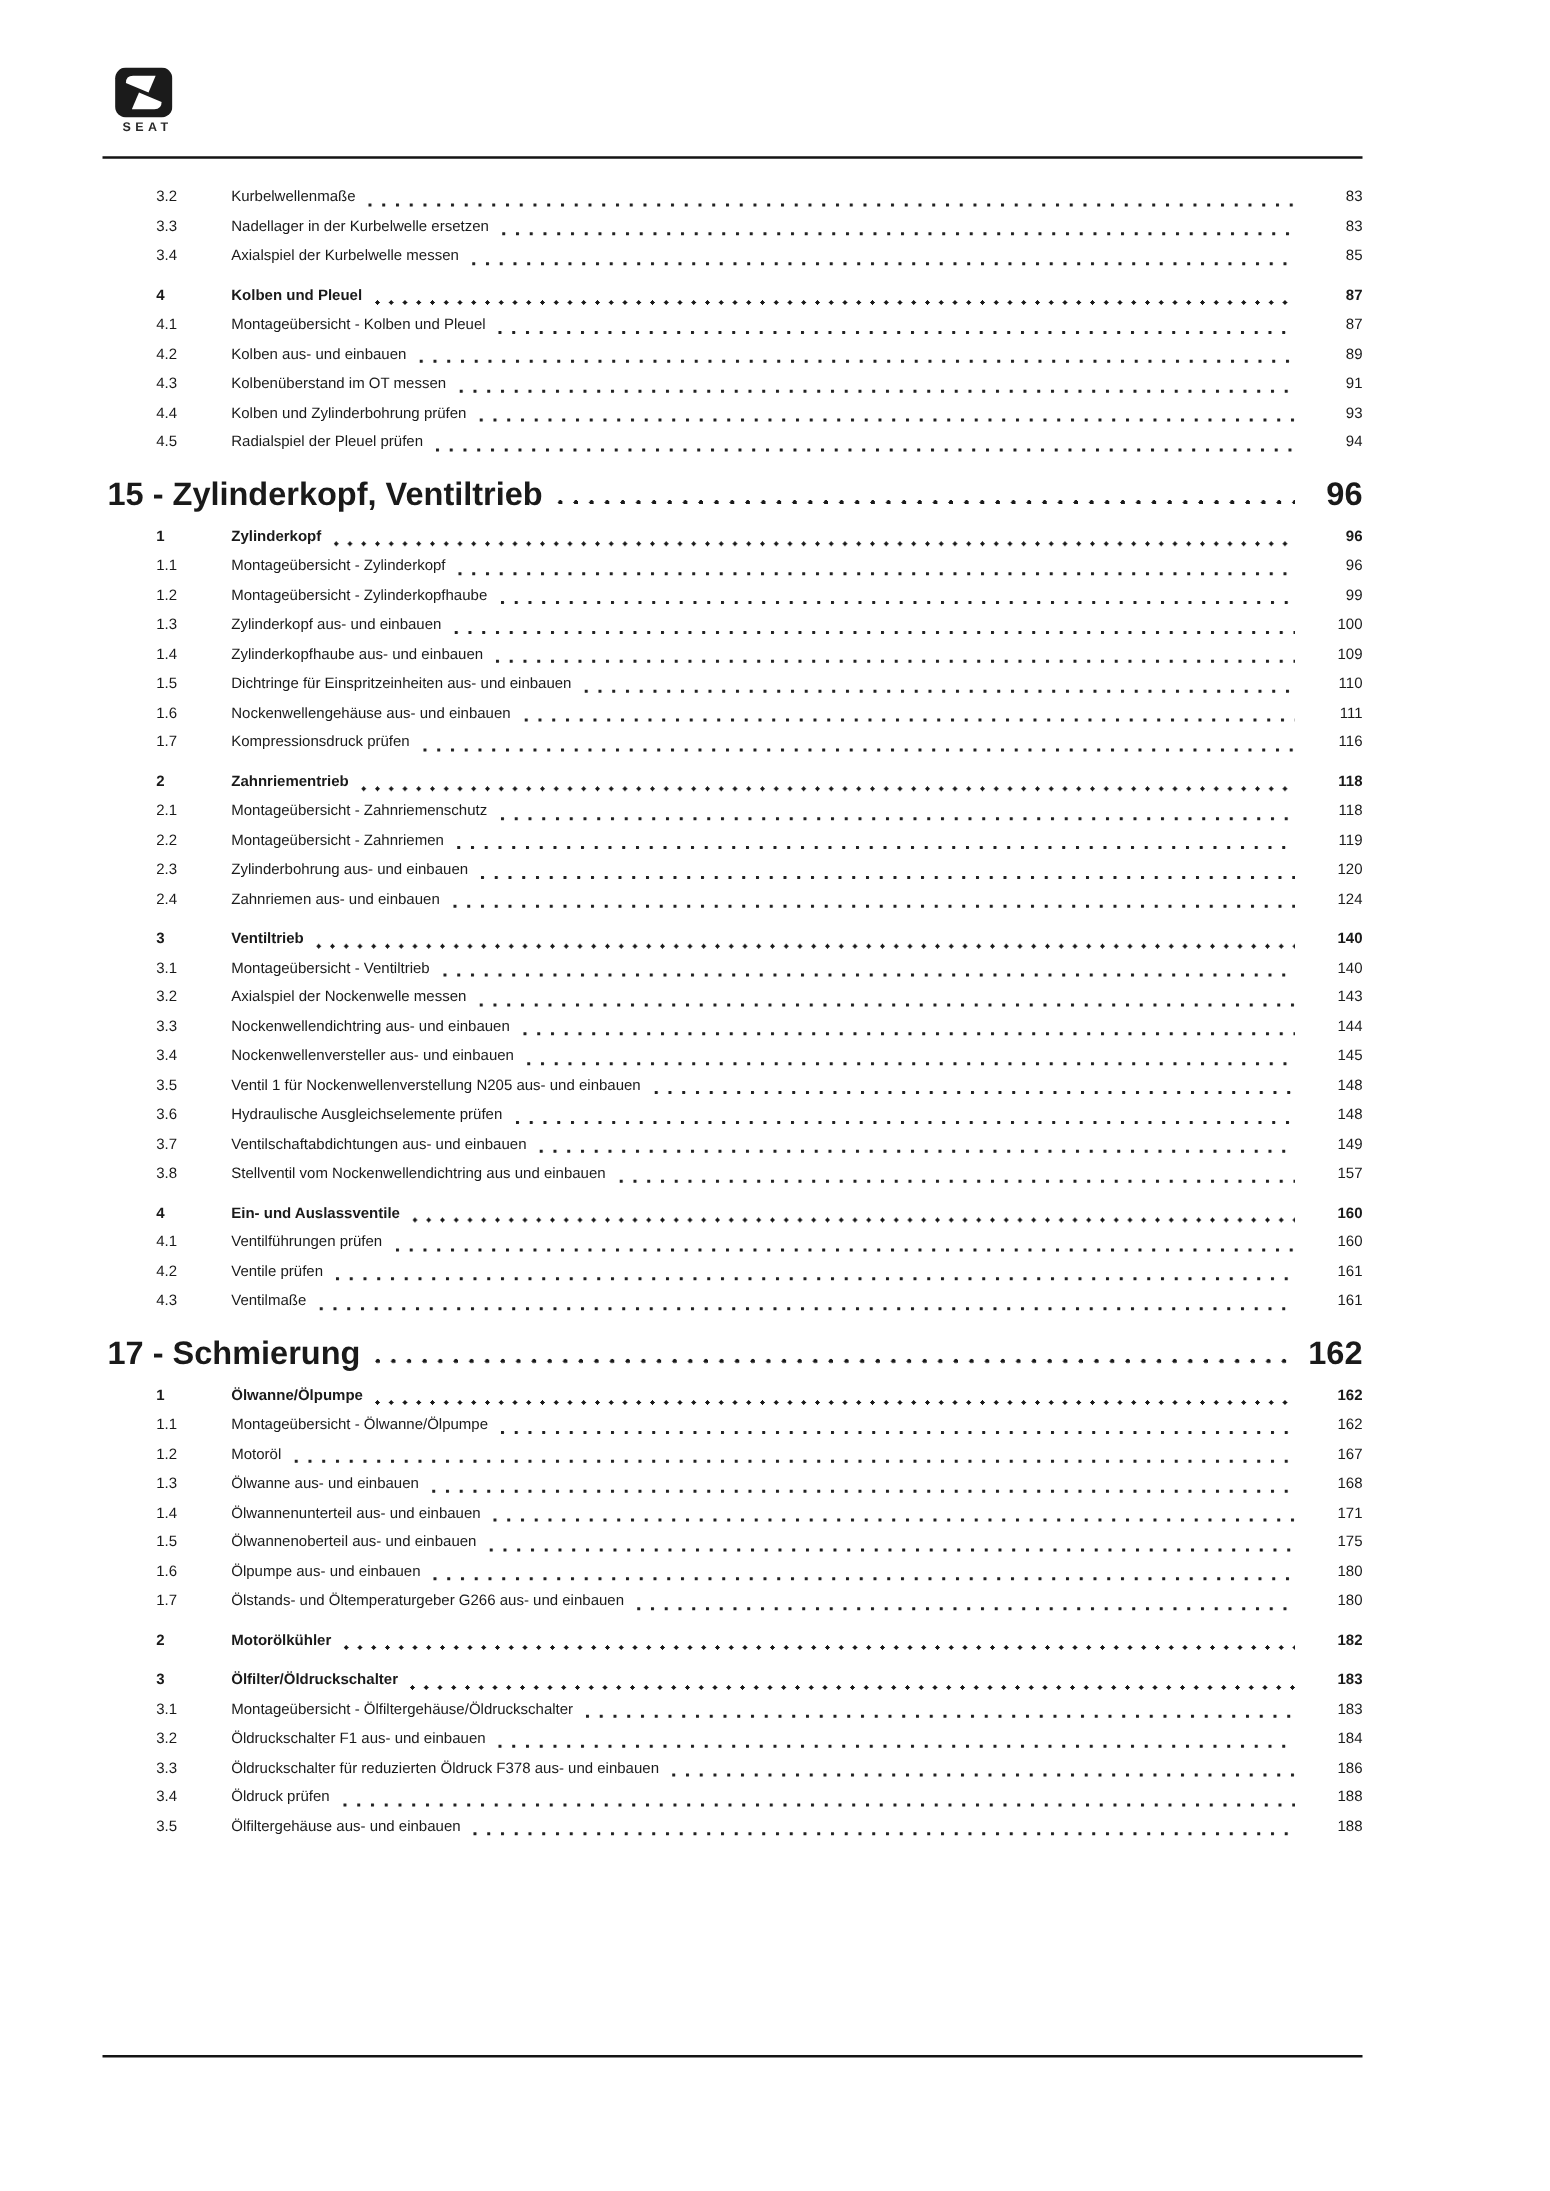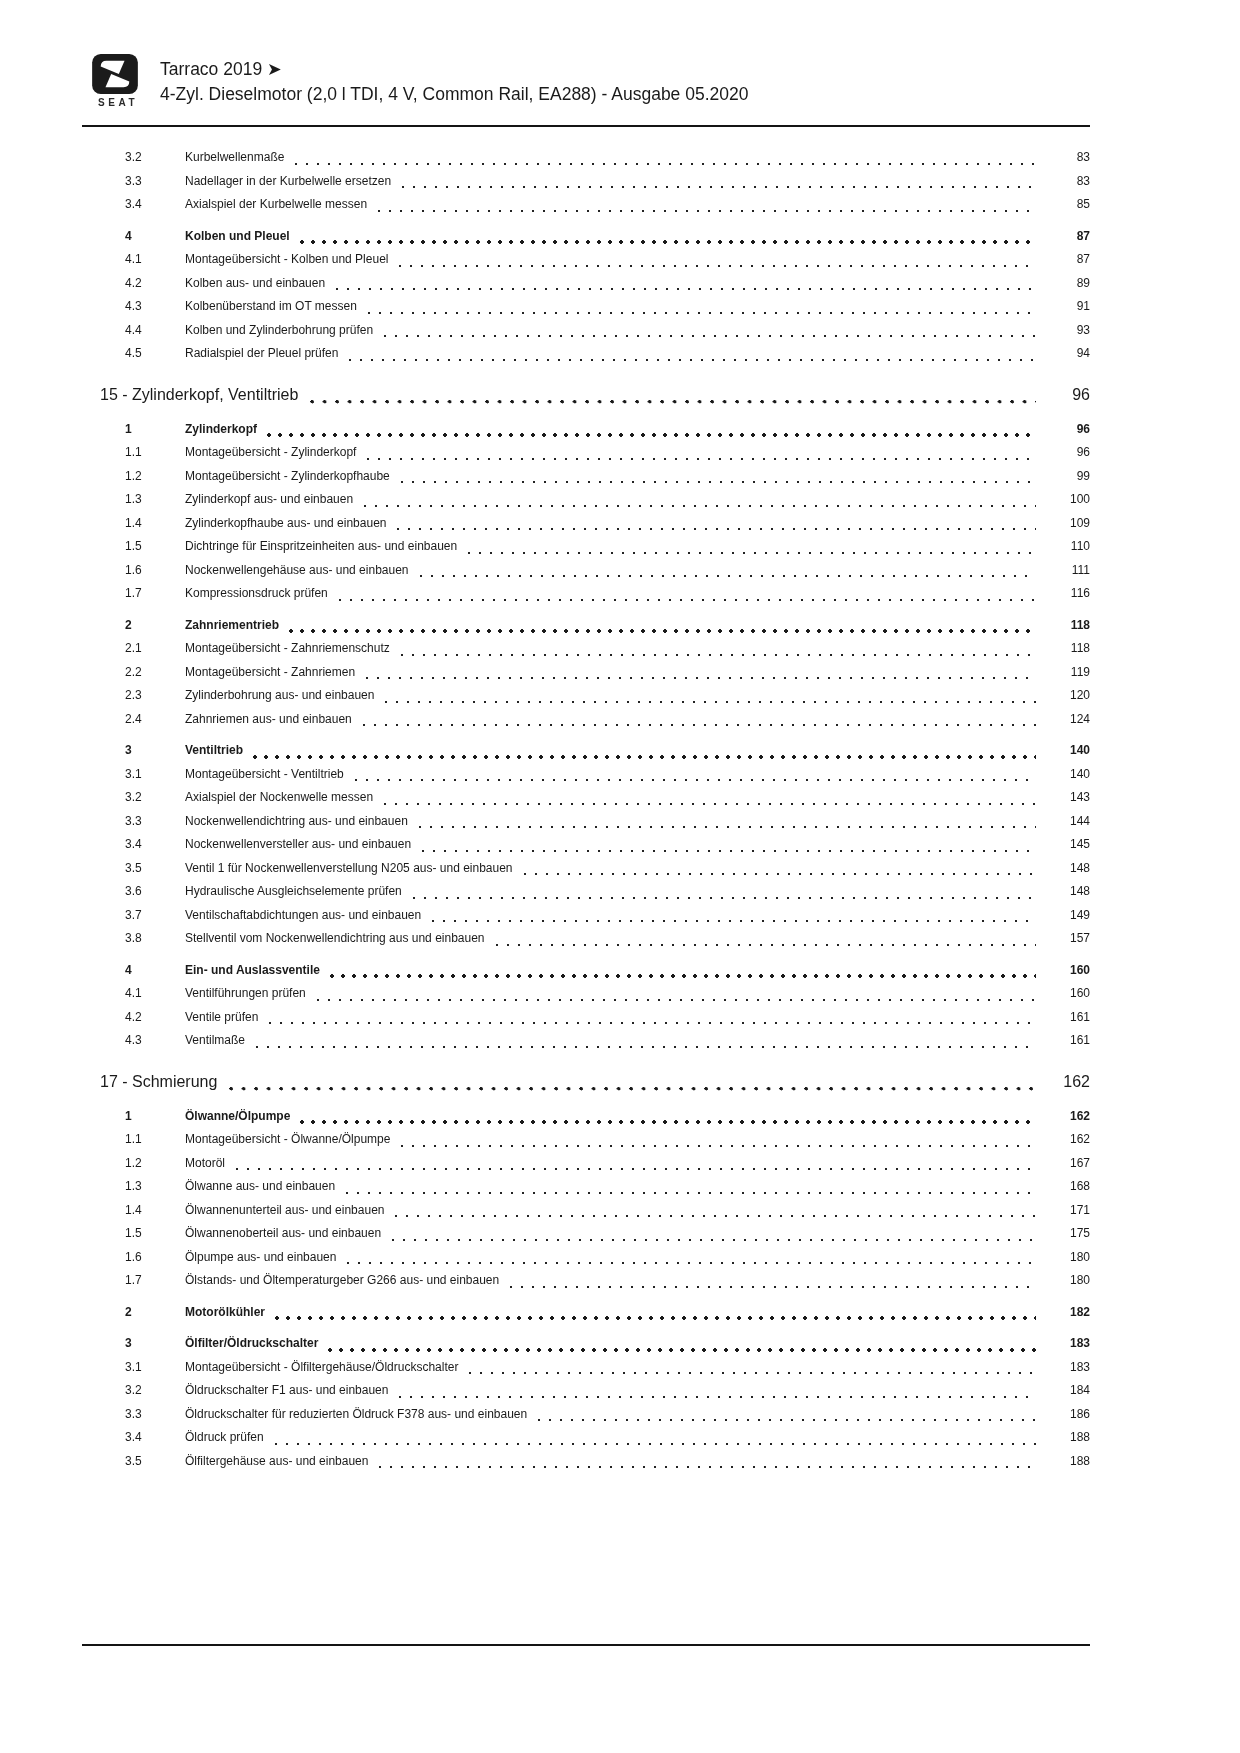--- a/index.html
+++ b/index.html
@@ -31,21 +31,21 @@
     content:"";position:absolute;left:10px;right:8px;bottom:4px;height:4px;
     background-image:radial-gradient(circle at 2px 2px,#222 1.45px,transparent 1.55px);
     background-size:11px 4px;background-repeat:repeat-x;
   }
   .toc-row .page{width:46px;flex:0 0 auto;text-align:right;}
   .toc-row.section{margin-top:8px;}
   .toc-row.section .num,.toc-row.section .title,.toc-row.section .page{font-weight:700;}
   .toc-row.section .leader::after{
     background-image:radial-gradient(circle at 2px 2px,#1a1a1a 1.6px,transparent 1.7px);
   }
-  .toc-row.chapter{height:30px;line-height:30px;margin:14px 0 6px 18px;font-size:16px;font-weight:400;}
+  .toc-row.chapter{height:30px;line-height:30px;margin:14px 0 6px 4px;font-size:26px;font-weight:700;}
   .toc-row.chapter .title{padding-left:0;}
   .toc-row.chapter .leader::after{
     left:12px;bottom:6px;
     background-image:radial-gradient(circle at 2.2px 2px,#1a1a1a 1.8px,transparent 1.9px);
     background-size:12.5px 4.4px;
   }
   
   .footer{position:absolute;left:82px;top:1644px;width:1008px;}
   .footer-rule{width:100%;height:2px;background:#141414;}
   .footer-row{display:flex;align-items:baseline;margin-top:8px;}
@@ -59,24 +59,20 @@
 
   <header class="header">
     <div class="logo">
       <svg width="46" height="40" viewBox="0 0 48 42" aria-hidden="true">
         <rect x="0" y="0" width="48" height="42" rx="9" fill="#1b1b1b"></rect>
         <path fill="#ffffff" d="M34 7 H15 q-6 0 -6 6 l19 8 6 -14 z"></path>
         <path fill="#ffffff" d="M14 35 h19 q6 0 6 -6 L20 21 l-6 14 z"></path>
       </svg>
       <div class="wordmark">SEAT</div>
     </div>
-    <div class="header-text">
-      <div class="model">Tarraco 2019 ➤</div>
-      <div class="subtitle">4-Zyl. Dieselmotor (2,0 l TDI, 4 V, Common Rail, EA288) - Ausgabe 05.2020</div>
-    </div>
   </header>
   <div class="header-rule"></div>
 
   <main id="toc-list" class="toc">
       <div class="toc-row sub">
         <span class="num">3.2</span>
         <span class="title">Kurbelwellenmaße</span>
         <span class="leader"></span>
         <span class="page">83</span>
       </div>

